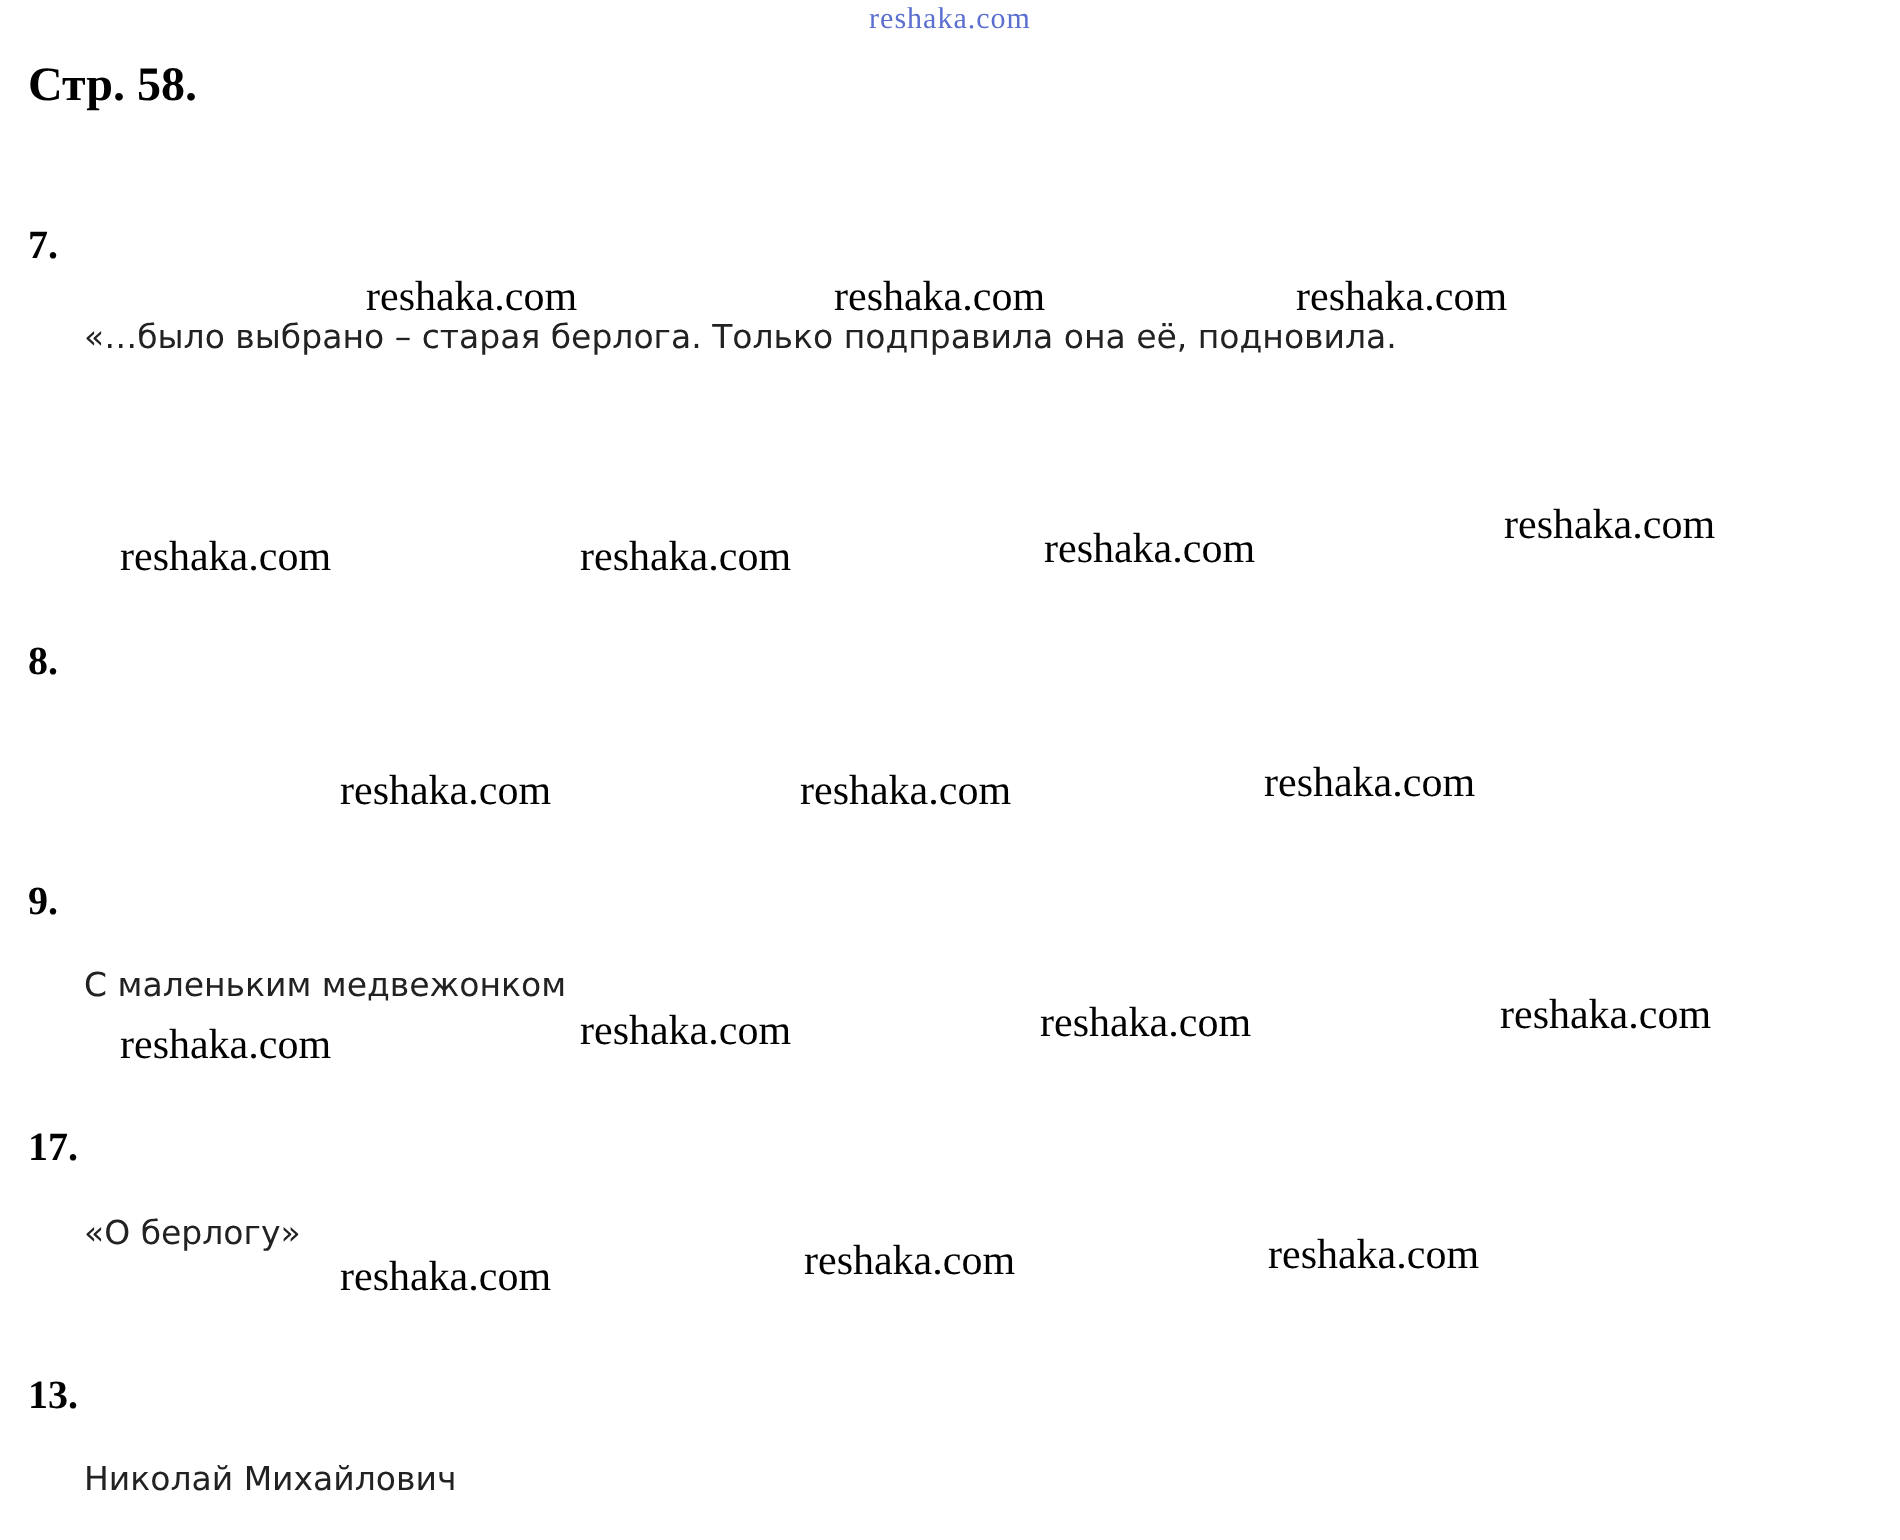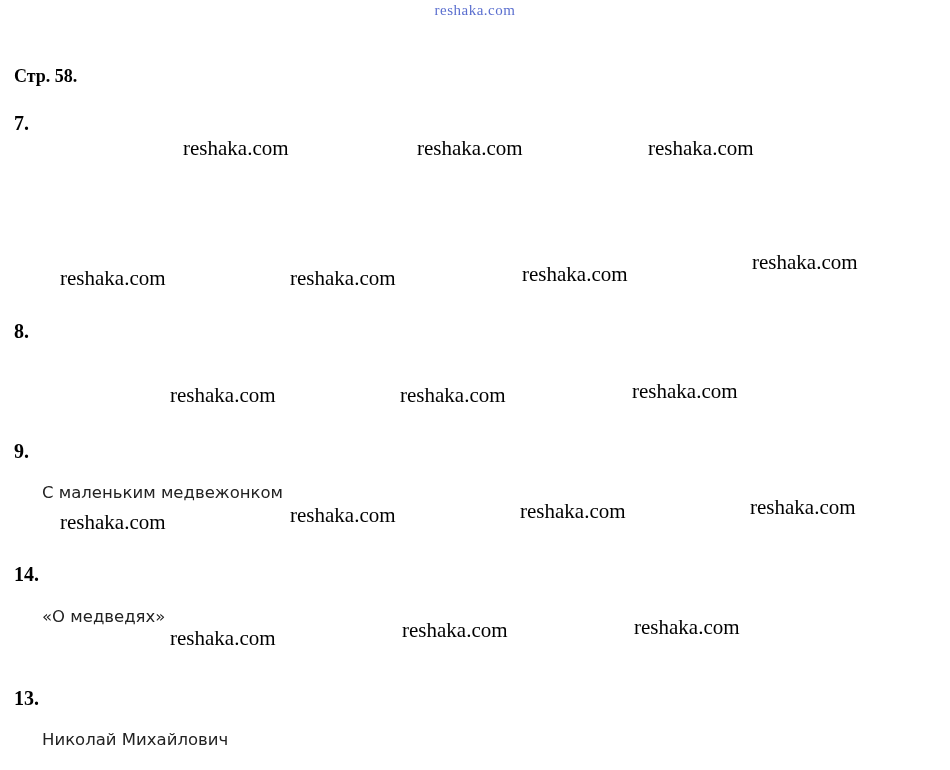--- a/index.html
+++ b/index.html
@@ -29,24 +29,23 @@
     font-family: "Liberation Serif", serif;
     font-size: 15px;
     color: #5b6fcf;
     letter-spacing: 0.5px;
   }
   .page-label {
     position: absolute;
     top: 30px;
     left: 14px;
     font-family: "Liberation Serif", serif;
-    font-size: 18px;
+    font-size: 24px;
     font-weight: bold;
     color: #000;
-    margin-top: 36px;
   }
   .num {
     position: absolute;
     left: 14px;
     font-family: "Liberation Serif", serif;
     font-size: 20px;
     font-weight: bold;
     color: #000;
   }
   .answer {
@@ -78,29 +77,30 @@
 <body>
 
 <div class="page">
 
   <div class="top-watermark">reshaka.com</div>
 
   <div class="page-label">Стр. 58.</div>
 
   <div class="num" style="top:112px">7.</div>
   <div class="answer ans-7">
+    <span>«…было выбрано – старая берлога. Только подправила она её, подновила.</span>
   </div>
 
   <div class="num" style="top:320px">8.</div>
 
   <div class="num" style="top:440px">9.</div>
   <div class="answer" style="left:42px; top:479px;text-align:center;">С маленьким медвежонком</div>
 
-  <div class="num" style="top:563px">14.</div>
-  <div class="answer" style="left:42px; top:603px;">«О медведях»</div>
+  <div class="num" style="top:563px">17.</div>
+  <div class="answer" style="left:42px; top:603px;">«О берлогу»</div>
 
   <div class="num" style="top:687px">13.</div>
   <div class="answer" style="left:42px; top:726px;">Николай Михайлович</div>
 
   <div id="watermark-layer">
       <div class="wm" style="left: 183px; top: 136px;">reshaka.com</div>
       <div class="wm" style="left: 417px; top: 136px;">reshaka.com</div>
       <div class="wm" style="left: 648px; top: 136px;">reshaka.com</div>
       <div class="wm" style="left: 60px; top: 266px;">reshaka.com</div>
       <div class="wm" style="left: 290px; top: 266px;">reshaka.com</div>

